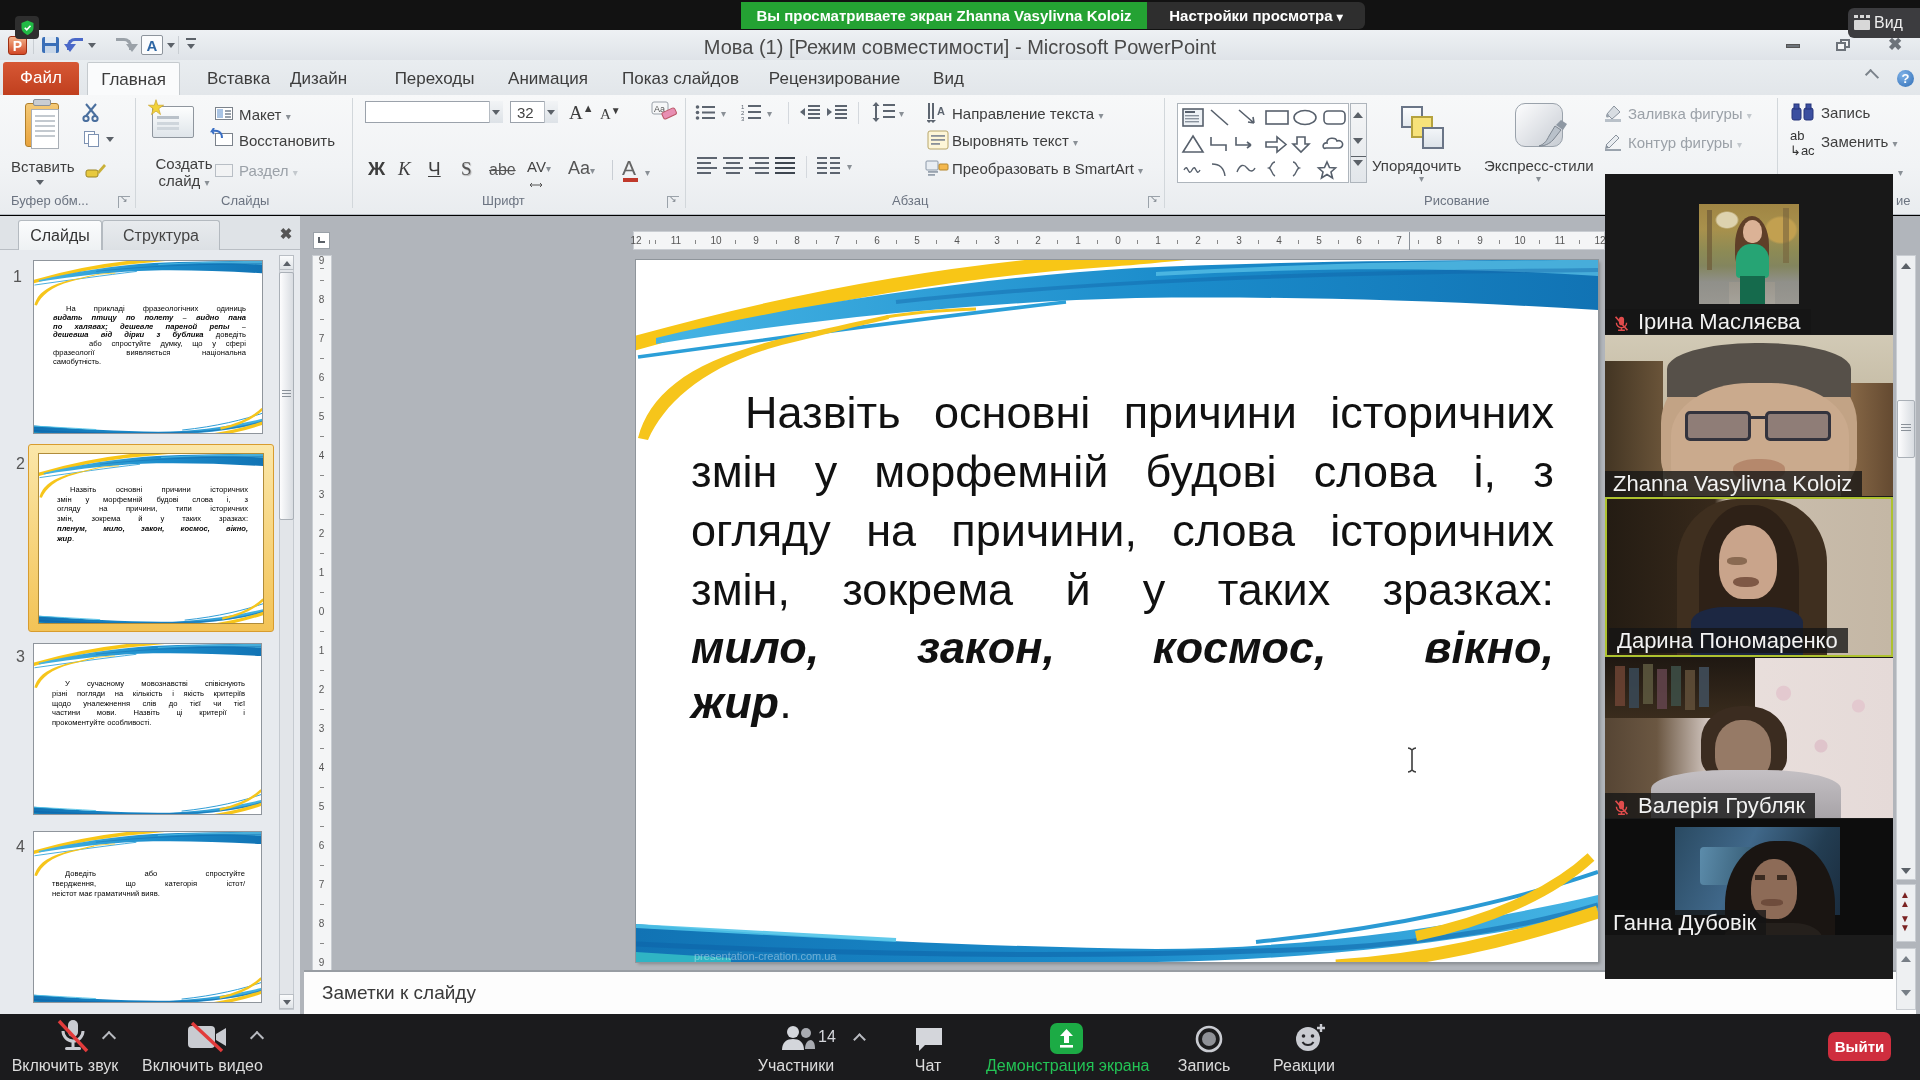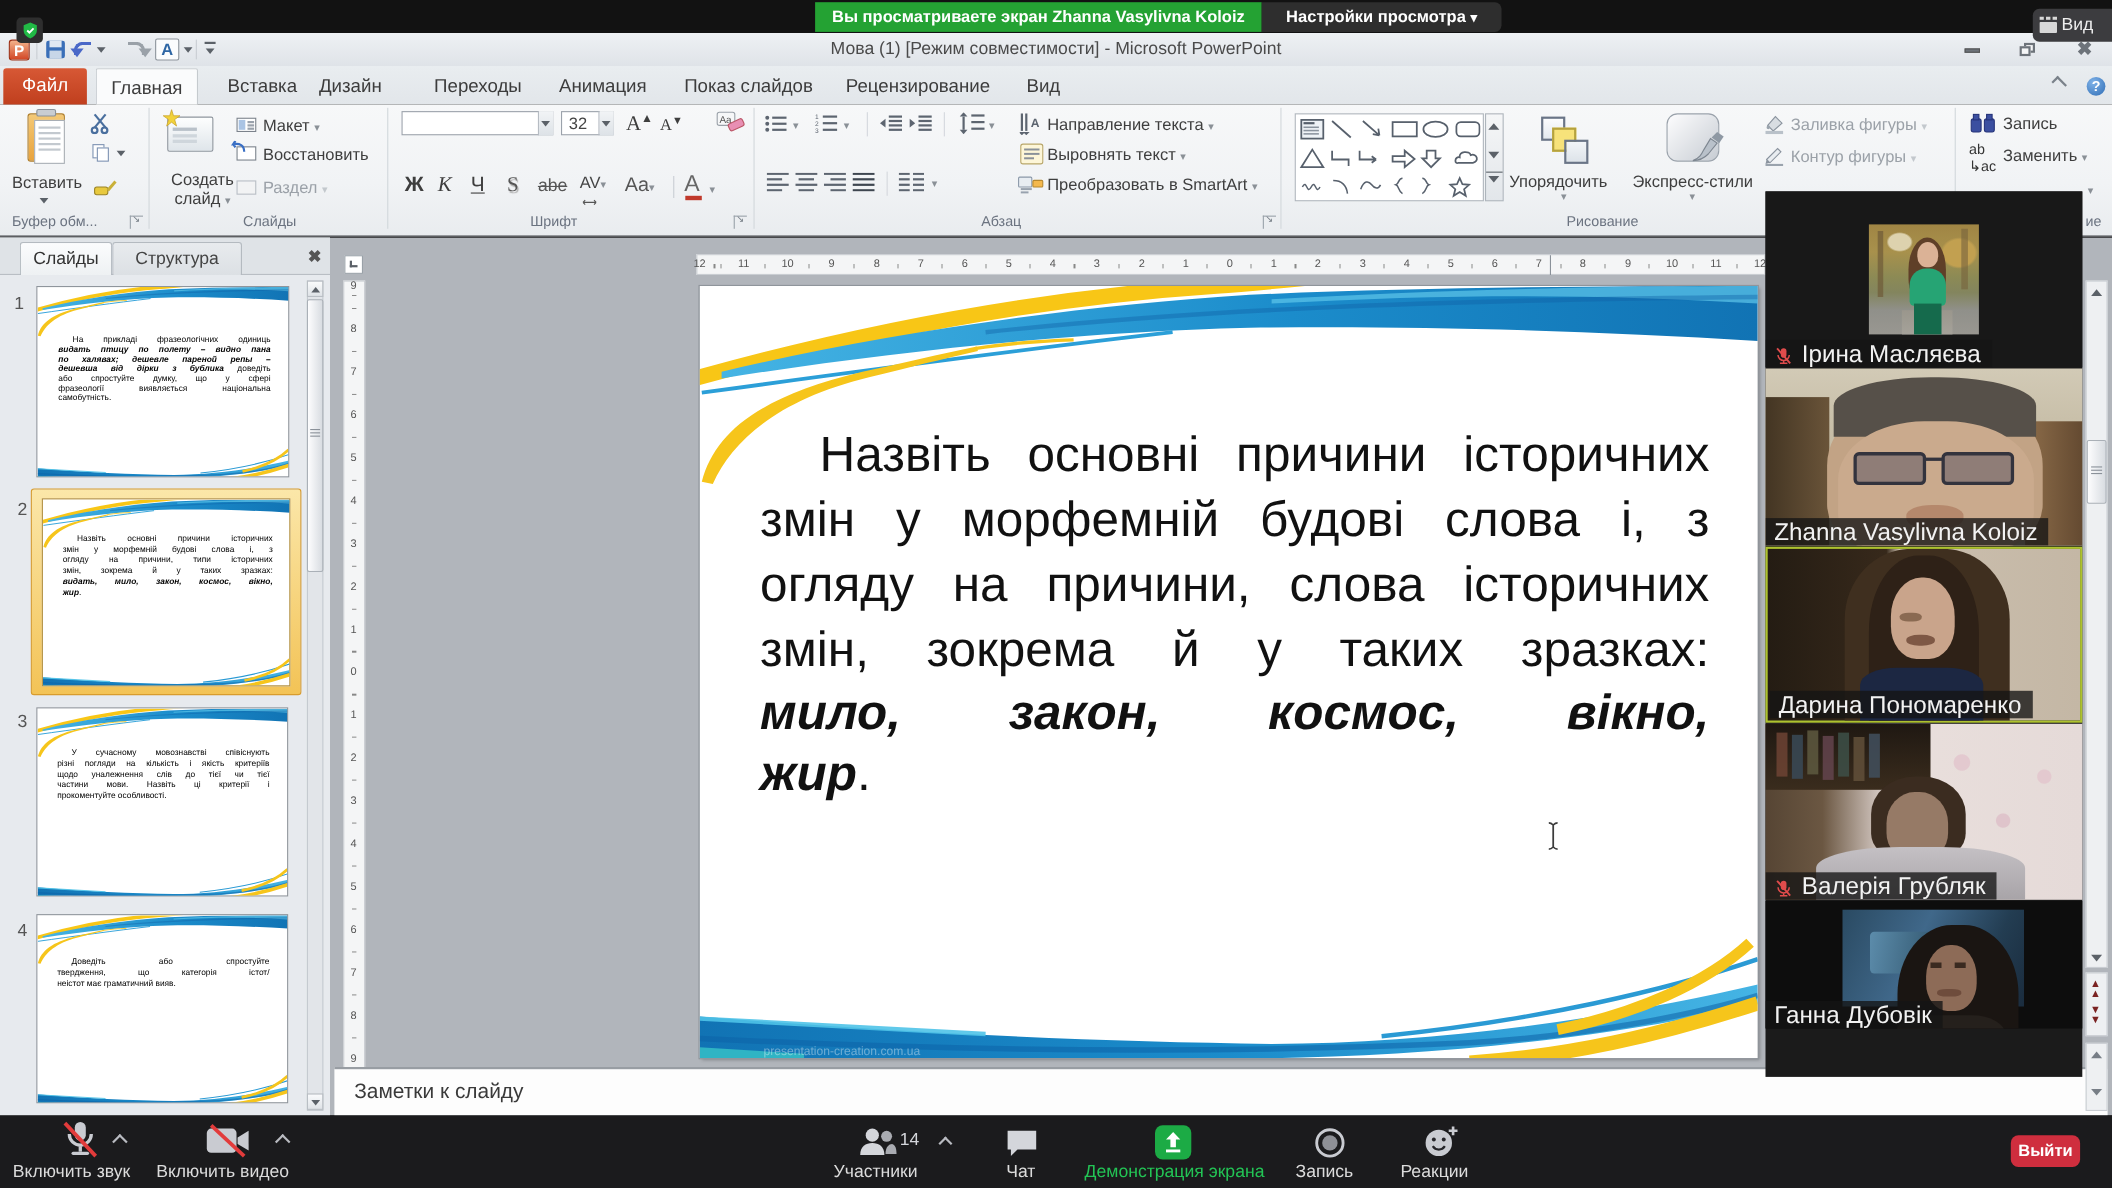--- a/index.html
+++ b/index.html
@@ -11,21 +11,21 @@
   #greenpill { left:741px; top:2px; width:406px; height:27px; background:#24a233; color:#fff;
     font-size:15px; font-weight:bold; text-align:center; line-height:27px; white-space:nowrap; z-index:51;}
   #viewopts { left:1147px; top:2px; width:218px; height:27px; background:#2e2e2e; color:#fff;
     font-size:15px; font-weight:bold; text-align:center; line-height:27px; border-radius:0 6px 6px 0; white-space:nowrap; z-index:51;}
   #shieldbox { left:15px; top:16px; width:24px; height:23px; background:#2e2e2e; border-radius:4px; z-index:60;}
   #vidbtn { left:1848px; top:8px; width:72px; height:30px; background:#3c3c3f; border-radius:6px 0 0 6px;
     color:#eee; font-size:16px; line-height:30px; text-align:left; padding-left:26px; z-index:60; }
   
   #titlebar { left:0; top:30px; width:1920px; height:30px;
     background:linear-gradient(#eef1f4,#dfe3e8); z-index:10; }
-  #titletext { left:0; top:36px; width:1920px; text-align:center; font-size:16px; color:#4a4a4a; z-index:11;}
+  #titletext { left:0; top:36px; width:1920px; text-align:center; font-size:20px; color:#4a4a4a; z-index:11;}
   
   #tabrow { left:0; top:60px; width:1920px; height:35px; background:linear-gradient(#e9edf0,#e2e6ea); z-index:10;}
   #filetab { left:3px; top:62px; width:76px; height:33px; border-radius:3px 3px 0 0;
     background:linear-gradient(#d75835,#c03f1e); color:#fff; font-size:17px; text-align:center; line-height:31px; z-index:12;}
   .tab { position:absolute; top:62px; height:33px; font-size:17px; color:#3c3c3c; text-align:center; line-height:33px; z-index:12;}
   #tab-active { background:#fafbfc; border:1px solid #c5cace; border-bottom:none; border-radius:2px 2px 0 0; }
   
   #ribbon { left:0; top:95px; width:1920px; height:120px;
     background:linear-gradient(#f7f8f9 0%,#f1f3f5 60%,#e9ecef 100%); border-bottom:1px solid #b9bec4; z-index:10;}
   .rdiv { position:absolute; top:98px; height:110px; width:1px; background:#d2d7db; z-index:11; }
@@ -471,37 +471,37 @@
     <div class="abs" style="left:13px;top:268px;font-size:16px;color:#555;">1</div>
     <div class="abs" style="left:33px;top:260px;width:230px;height:174px;background:#fff;border:1px solid #8f959c;overflow:hidden;">
       <svg width="230" height="174" viewBox="0 0 962 702" preserveAspectRatio="none">
         <use href="#slidedeco"></use>
       </svg>
       <div class="abs" style="left:19px;top:44px;width:193px;font-size:7.6px;line-height:8.8px;color:#000;">
         <div style="text-align:justify;text-align-last:justify;"><span style="display:inline-block;width:13px;"></span>На прикладі фразеологічних одиниць</div>
         <div style="text-align:justify;text-align-last:justify;"><i><b>видать птицу по полету – видно пана</b></i></div>
         <div style="text-align:justify;text-align-last:justify;"><i><b>по халявах; дешевле пареной репы –</b></i></div>
         <div style="text-align:justify;text-align-last:justify;"><i><b>дешевша від дірки з бублика</b></i> доведіть</div>
-        <div style="text-align:justify;text-align-last:justify;">або спростуйте думку, що у сфері</div>
+        <div style="text-align:justify;text-align-last:justify;margin-left:36px;">або спростуйте думку, що у сфері</div>
         <div style="text-align:justify;text-align-last:justify;">фразеології виявляється національна</div>
         <div style="text-align:justify;text-align-last:left;">самобутність.</div>
       </div>
     </div>
     <div class="abs" style="left:16px;top:455px;font-size:16px;color:#555;">2</div>
     <div class="abs" style="left:28px;top:444px;width:246px;height:188px;background:linear-gradient(#fbe7a9,#f3c356);border:1px solid #d89c2e;border-radius:3px;"></div>
     <div class="abs" style="left:38px;top:453px;width:226px;height:171px;background:#fff;border:1px solid #b08c3a;overflow:hidden;">
       <svg width="226" height="171" viewBox="0 0 962 702" preserveAspectRatio="none">
         <use href="#slidedeco"></use>
       </svg>
       <div class="abs" style="left:18px;top:31px;width:191px;font-size:7.6px;line-height:9.7px;color:#000;">
         <div style="text-align:justify;text-align-last:justify;"><span style="display:inline-block;width:13px;"></span>Назвіть основні причини історичних</div>
         <div style="text-align:justify;text-align-last:justify;">змін у морфемній будові слова і, з</div>
         <div style="text-align:justify;text-align-last:justify;">огляду на причини, типи історичних</div>
         <div style="text-align:justify;text-align-last:justify;">змін, зокрема й у таких зразках:</div>
-        <div style="text-align:justify;text-align-last:justify;"><i><b>видать, мило, закон, космос, вікно,</b></i></div>
+        <div style="text-align:justify;text-align-last:justify;"><i><b>пленум, мило, закон, космос, вікно,</b></i></div>
         <div style="text-align:justify;text-align-last:left;"><i><b>жир</b></i>.</div>
       </div>
     </div>
     <div class="abs" style="left:16px;top:648px;font-size:16px;color:#555;">3</div>
     <div class="abs" style="left:33px;top:643px;width:229px;height:172px;background:#fff;border:1px solid #8f959c;overflow:hidden;">
       <svg width="229" height="172" viewBox="0 0 962 702" preserveAspectRatio="none">
         <use href="#slidedeco"></use>
       </svg>
       <div class="abs" style="left:18px;top:35px;width:193px;font-size:7.6px;line-height:9.8px;color:#000;">
         <div style="text-align:justify;text-align-last:justify;"><span style="display:inline-block;width:13px;"></span>У сучасному мовознавстві співіснують</div>

